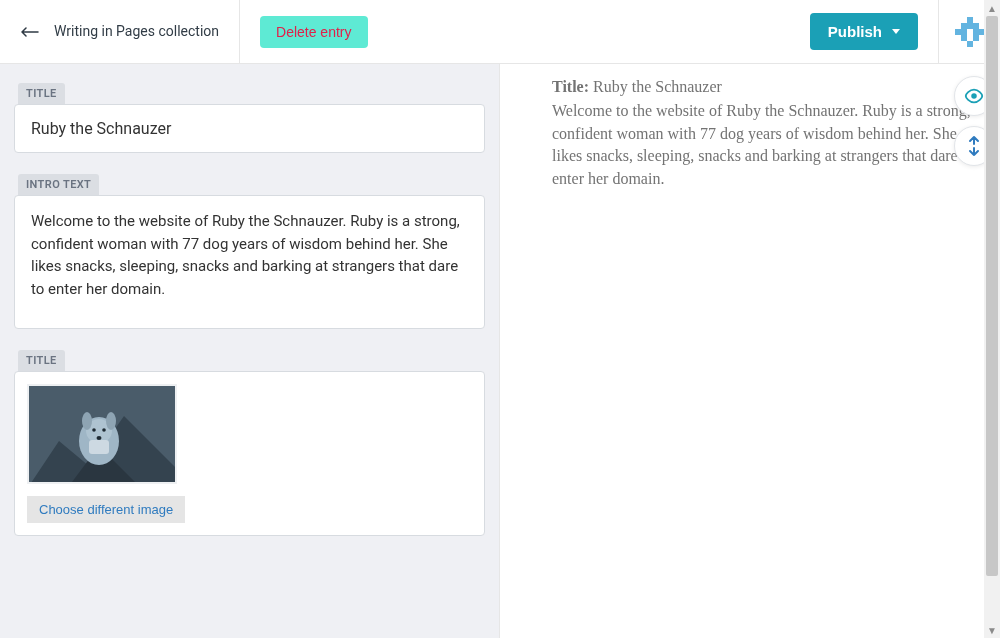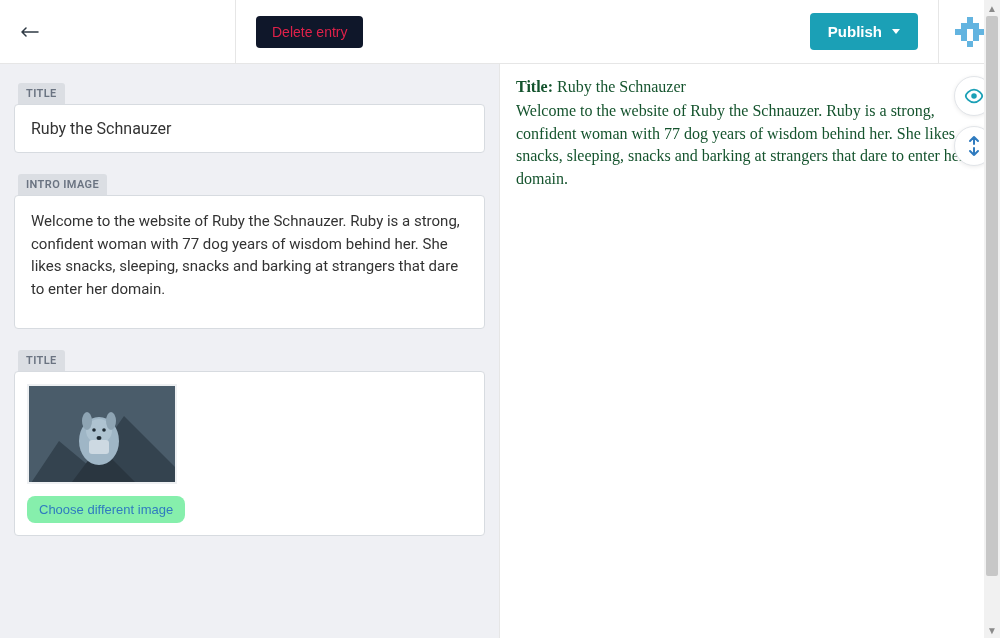--- a/index.html
+++ b/index.html
@@ -35,21 +35,21 @@
     margin-right: 14px;
     display:flex; align-items:center; justify-content:center;
     cursor:pointer;
   }
   .back-text { display: flex; flex-direction: column; line-height: 1.3; }
   .back-text .collection { font-size: 14px; color: #313c46; }
   .back-text .unsaved { font-size: 13px; font-weight: 700; color: #e0214a; letter-spacing: 0.4px; }
 
   .delete-btn {
     margin-left: 20px;
-    background: #0f172a;
+    background: #5eead4;
     color: #e0214a;
     border: none;
     padding: 8px 16px;
     border-radius: 4px;
     font-size: 14px;
     cursor: pointer;
   }
 
   .publish-btn {
     margin-left: auto;
@@ -85,35 +85,36 @@
     grid-template-columns: repeat(5, 6px);
     grid-template-rows: repeat(5, 6px);
   }
   .avatar span { background: transparent; }
   .avatar span.on { background: #63b4e0; }
 
   
   .main {
     display: flex;
     height: calc(638px - 64px);
+    gap: 36px;
   }
   .editor-pane {
     width: 500px;
     background: #eff0f4;
     padding: 18px 14px;
     overflow: auto;
     border-right: 1px solid #e6e6e6;
   }
   .preview-pane {
     flex: 1;
     background: #fff;
     padding: 12px 16px;
     font-family: Georgia, "Times New Roman", serif;
     font-size: 16px;
-    color: #14532d;
+    color: #737373;
     line-height: 1.4;
     overflow: auto;
     position: relative;
   }
 
   
   .field { margin-bottom: 20px; position: relative; }
   .field-label {
     display: inline-block;
     background: #dbdee3;
@@ -158,25 +159,25 @@
     width: 150px;
     height: 100px;
     border: 2px solid #eef0f2;
     background: #637887;
     margin-bottom: 12px;
     position: relative;
     overflow: hidden;
   }
   .image-actions { display: flex; flex-direction: column; gap: 8px; align-items: flex-start; }
   .choose-btn {
-    background: #86efac;
+    background: #e5e5e5;
     color: #2f7bbf;
     border: none;
     padding: 6px 12px;
-    border-radius: 8px;
+    border-radius: 0;
     font-size: 13px;
     cursor: pointer;
   }
   .remove-btn {
     background: #f9d6d4;
     color: #d9443a;
     border: none;
     padding: 6px 12px;
     border-radius: 3px;
     font-size: 13px;
@@ -237,20 +238,21 @@
 <body>
 
 <div class="topbar">
   <div class="back-section">
     <div class="back-arrow">
       <svg width="18" height="10" viewBox="0 0 18 10">
           <path d="M17 5H1M1 5l4-4M1 5l4 4" stroke="#2f3a44" stroke-width="1.5" fill="none" stroke-linecap="round" stroke-linejoin="round"></path>
         </svg>
     </div>
     <div class="back-text">
+      <span class="collection">Writing in Pages collection</span>
     </div>
   </div>
 
   <button class="delete-btn">
     <span>Delete entry</span>
   </button>
 
   <button class="publish-btn">
     <span>Publish</span>
     <span class="caret"></span>
@@ -292,21 +294,21 @@
   <div class="editor-pane">
 
     <div class="field">
       <div class="field-label">TITLE</div>
       <div class="field-box">
         <input class="title-input" type="text" value="Ruby the Schnauzer" style="">
       </div>
     </div>
 
     <div class="field">
-      <div class="field-label">INTRO IMAGE</div>
+      <div class="field-label">INTRO TEXT</div>
       <div class="field-box">
         <textarea class="intro-textarea" style="">Welcome to the website of Ruby the Schnauzer. Ruby is a strong, confident woman with 77 dog years of wisdom behind her. She likes snacks, sleeping, snacks and barking at strangers that dare to enter her domain.</textarea>
       </div>
     </div>
 
     <div class="field">
       <div class="field-label">TITLE</div>
       <div class="field-box image-field-box">
         <div class="image-thumb">
           <svg viewBox="0 0 150 100" width="150" height="100" preserveAspectRatio="xMidYMid slice">

